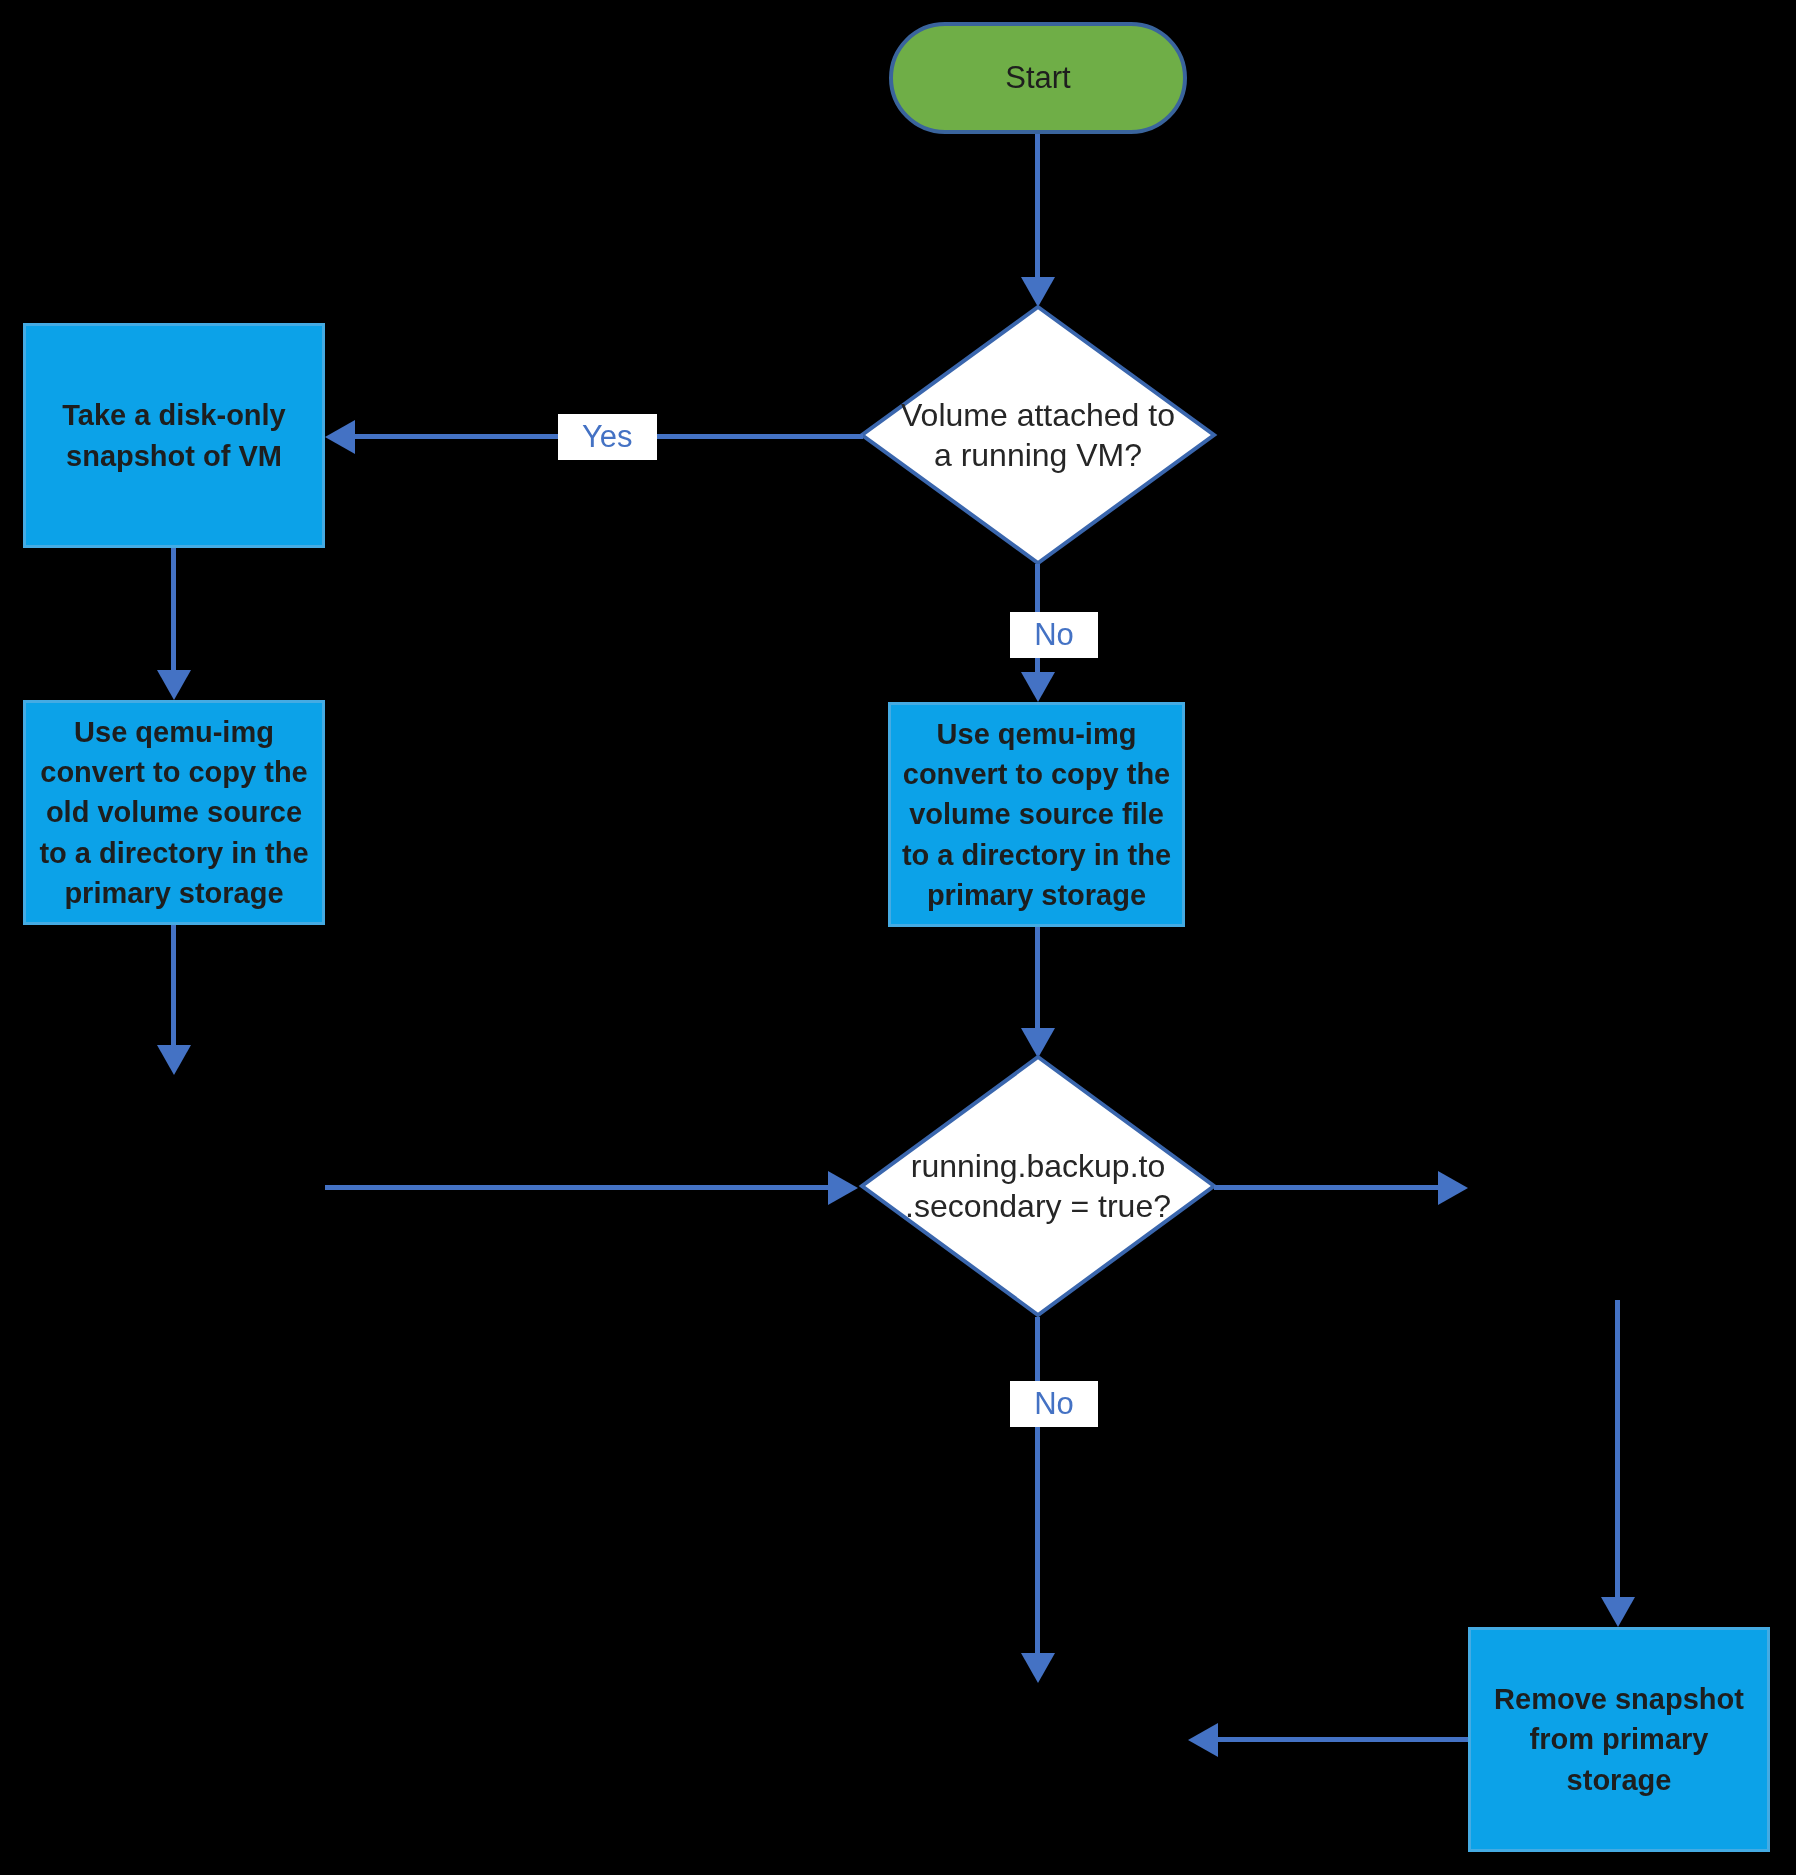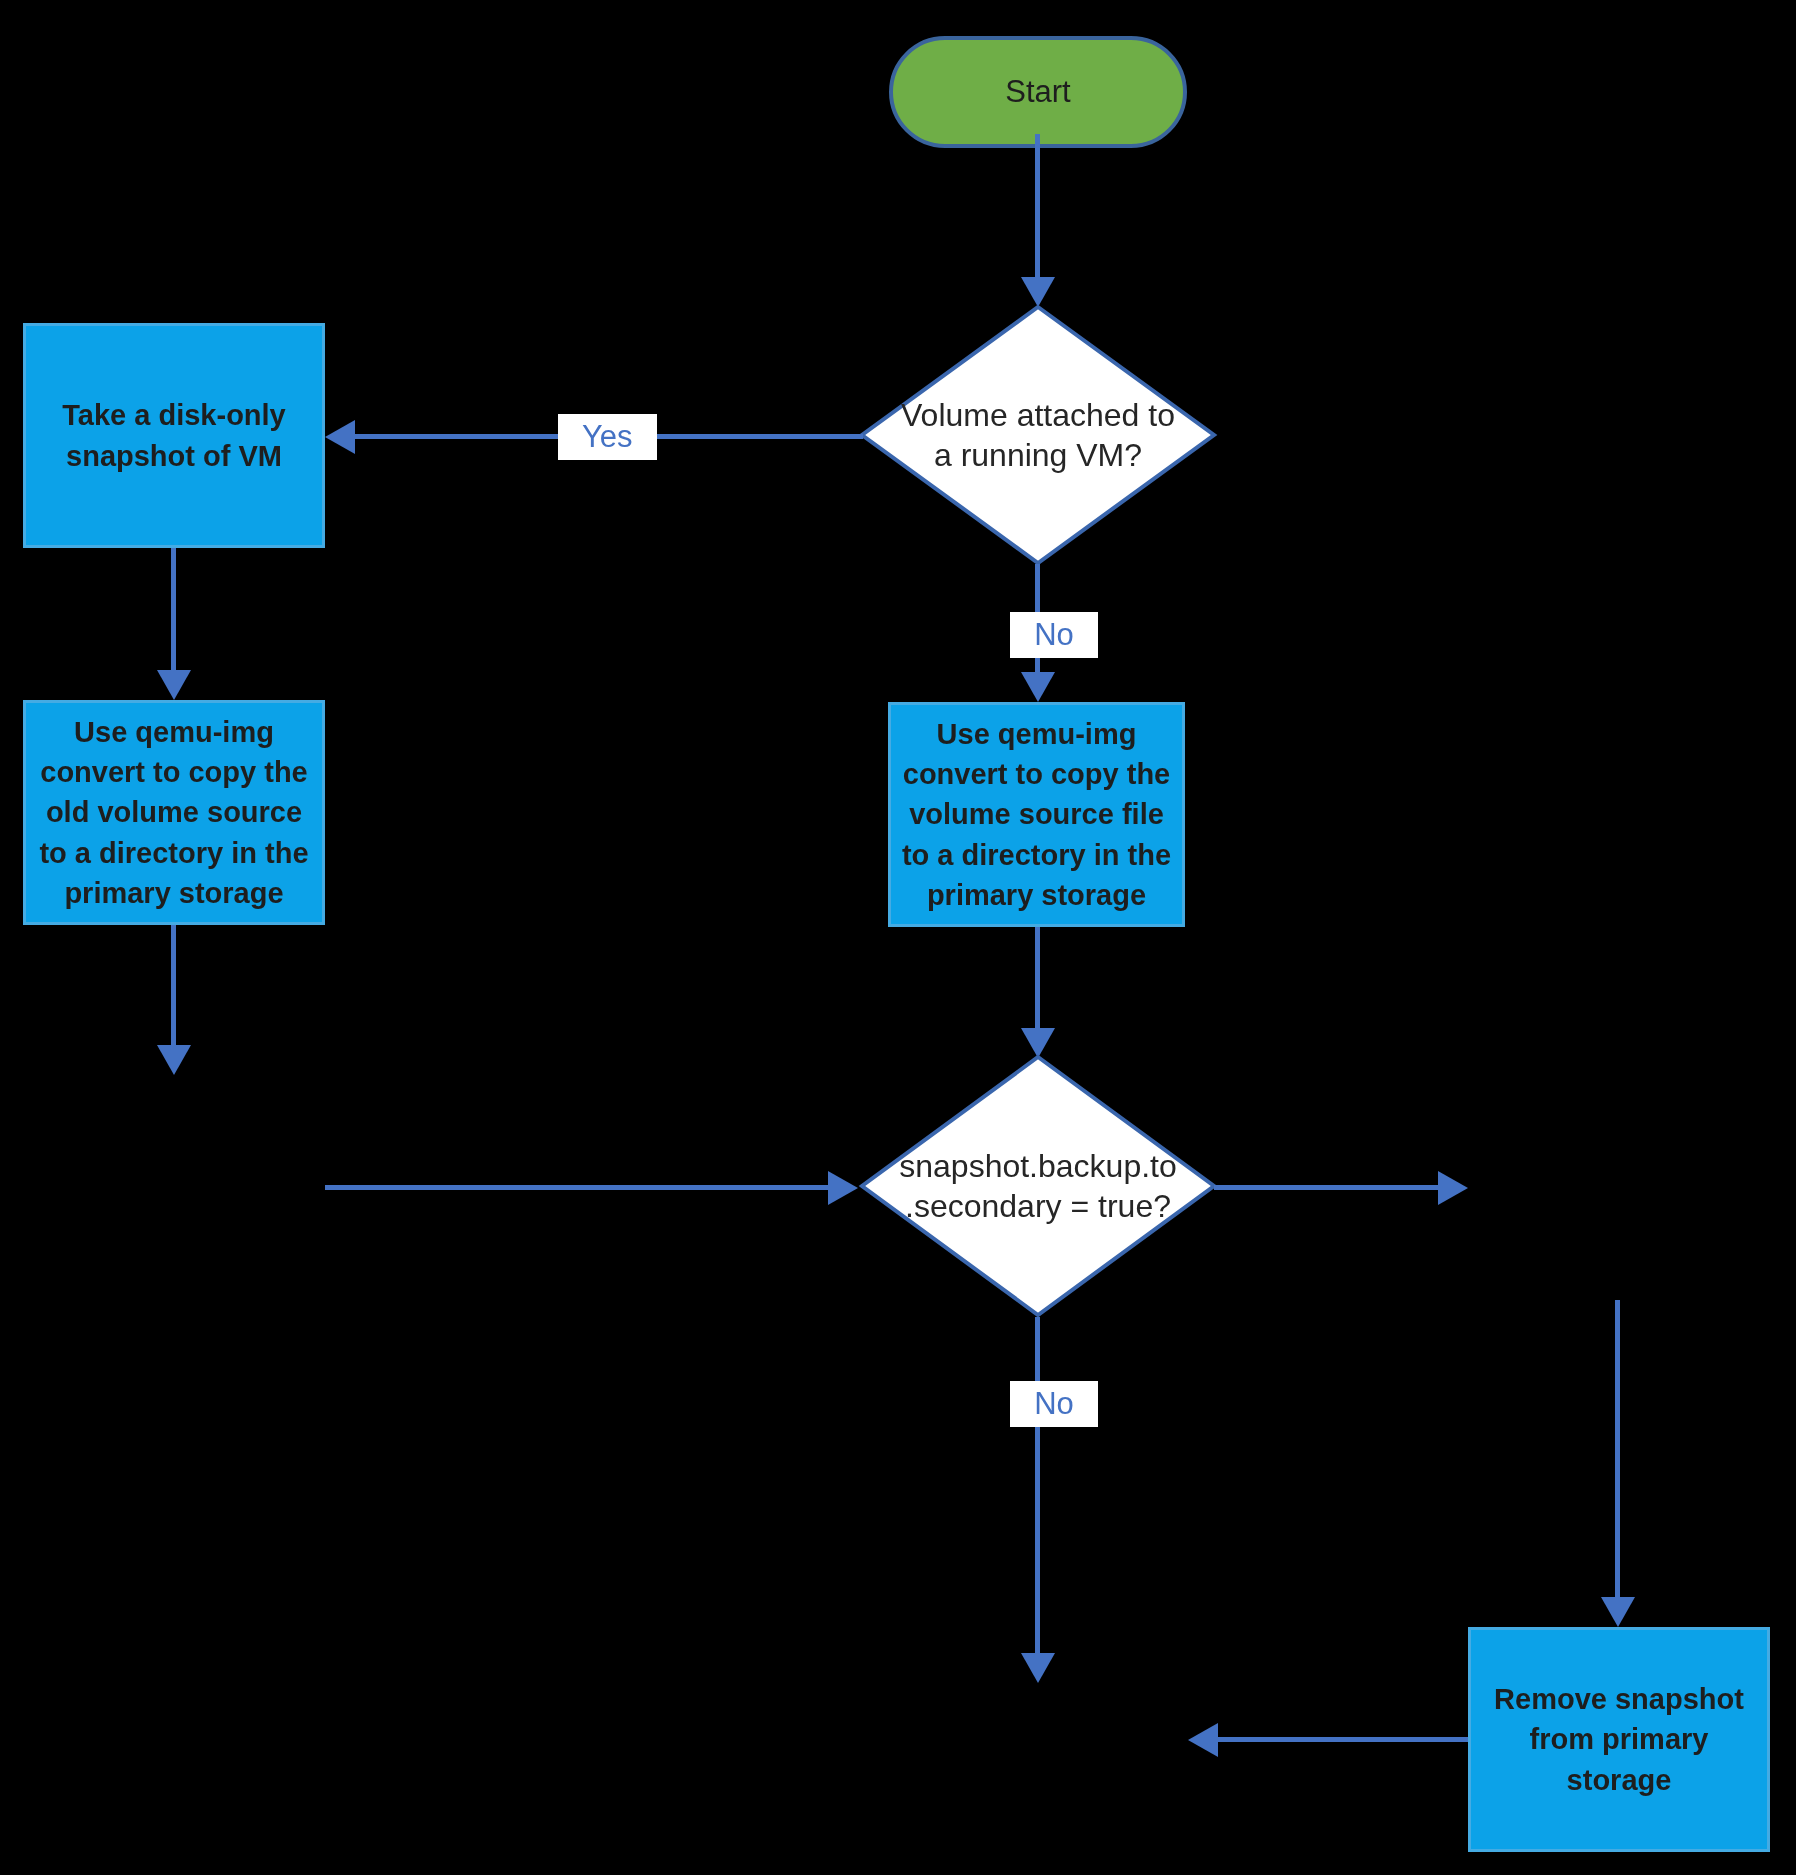--- a/index.html
+++ b/index.html
@@ -25,21 +25,21 @@
     position:absolute;box-sizing:border-box;
     background:var(--process-fill);border:3px solid var(--process-border);
     display:flex;align-items:center;justify-content:center;
     color:var(--text-dark);font-size:29px;line-height:1.38;font-weight:bold;
   }
   .box .txt{width:100%;text-align:center;white-space:pre-line;}
   .pill{
     position:absolute;box-sizing:border-box;
     background:var(--terminator-fill);border:4px solid var(--shape-border);
     border-radius:60px;display:flex;align-items:center;justify-content:center;
-    color:var(--text-dark);font-size:31px;margin-top:14px;
+    color:var(--text-dark);font-size:31px;
   }
   .pill.end{color:var(--end-text);}
   .diamond{position:absolute;}
   .diamond svg{position:absolute;left:0;top:0;}
   .diamond .txt{
     position:absolute;left:0;top:0;right:0;bottom:0;
     display:flex;align-items:center;justify-content:center;text-align:center;
     color:#262626;font-size:32px;line-height:1.25;white-space:pre-line;
   }
   .line{position:absolute;background:var(--connector);}
@@ -112,21 +112,21 @@
   <div class="line" style="left:1035px;top:927px;width:5px;height:103px"></div>
   <div class="tri down" style="left:1021px;top:1028px"></div>
 
   <div class="line" style="left:325px;top:1185px;width:505px;height:5px"></div>
   <div class="tri right" style="left:828px;top:1171px"></div>
 
   <div class="diamond" style="left:858px;top:1053px;width:360px;height:266px">
     <svg width="360" height="266" viewBox="0 0 360 266">
       <polygon points="180,4 356,133 180,262 4,133" style="fill:var(--decision-fill);stroke:var(--decision-border);stroke-width:4;stroke-linejoin:miter;"></polygon>
     </svg>
-    <div class="txt">snapshot.backup.to
+    <div class="txt">running.backup.to
 .secondary = true?</div>
   </div>
 
   <div class="line" style="left:1214px;top:1185px;width:226px;height:5px"></div>
   <div class="tri right" style="left:1438px;top:1171px"></div>
 
 
   <div class="line" style="left:1035px;top:1317px;width:5px;height:338px"></div>
   <div class="tri down" style="left:1021px;top:1653px"></div>
   <div class="elabel" style="left:1010px;top:1381px">No</div>

